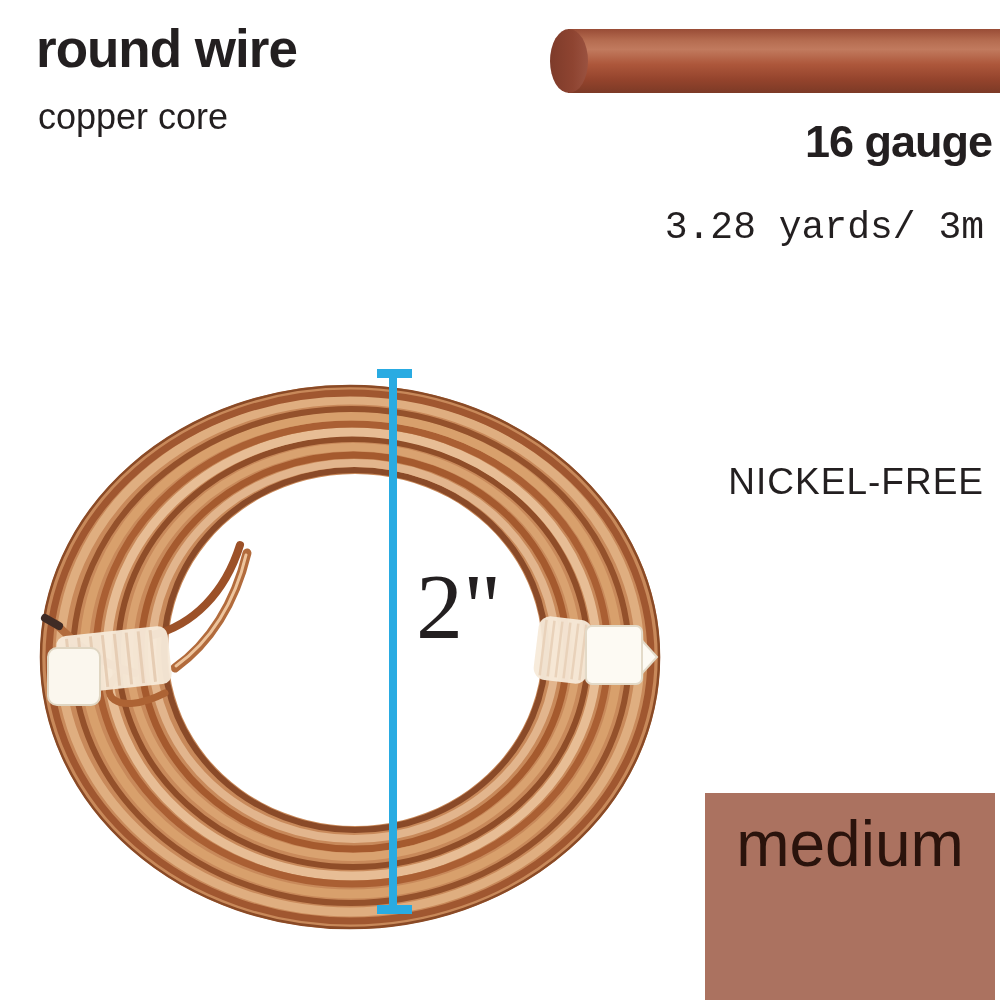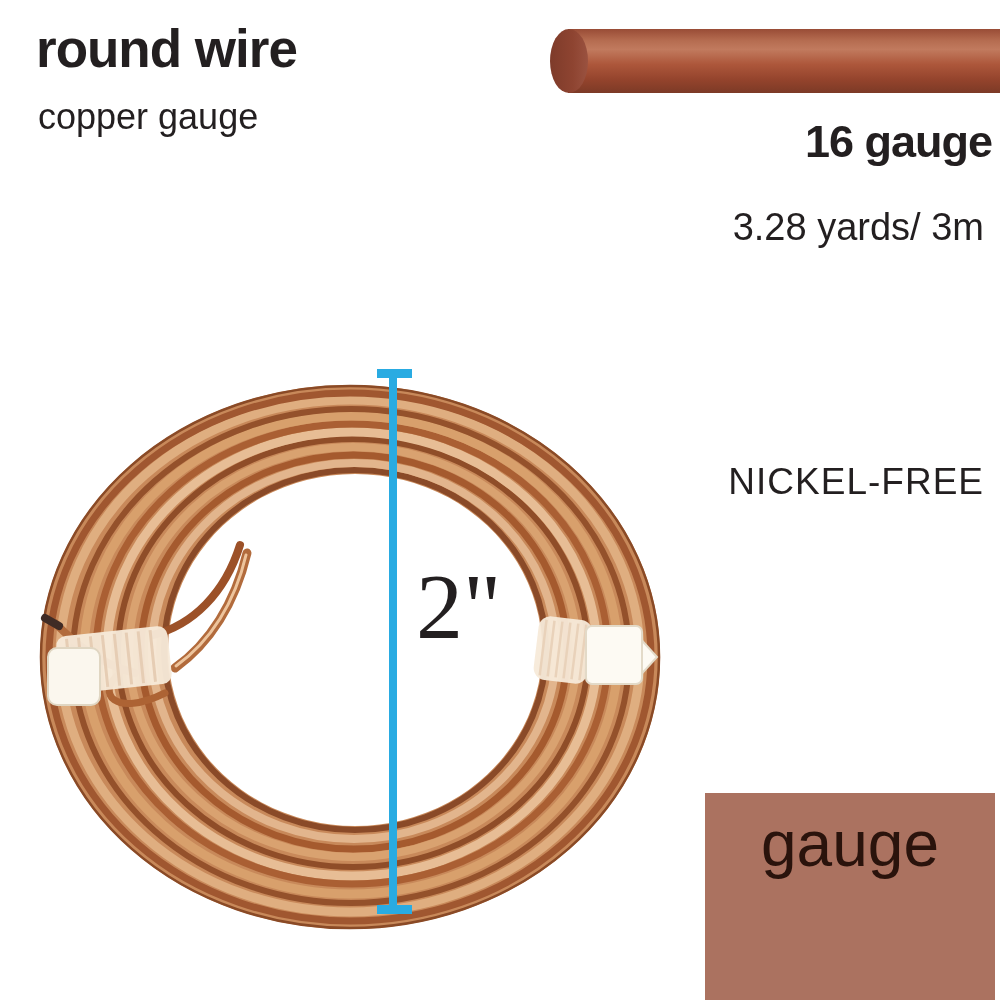--- a/index.html
+++ b/index.html
@@ -16,21 +16,21 @@
   .subtitle{
     left:38px;top:96px;font-size:36px;font-weight:400;letter-spacing:0px;
   }
 
   
   .rod-svg{left:550px;top:28px;}
   .gauge{
     right:8px;top:116px;font-size:45px;font-weight:700;text-align:center;letter-spacing:-1px;
   }
   .length{
-    right:16px;top:206px;font-size:38px;font-weight:400;
+    right:16px;top:206px;font-size:38px;font-weight:400;font-family:Liberation Mono, monospace;
   }
 
   
   .features{
     right:16px;top:458px;text-align:right;font-size:37px;line-height:47px;
     font-weight:400;letter-spacing:1px;
   }
 
   
   .coil-svg{left:25px;top:373px;}
@@ -51,21 +51,21 @@
     padding-top:6px;box-sizing:border-box;
   }
   .temper-line{
     font-size:64px;line-height:90px;font-weight:400;color:#2a130c;letter-spacing:0px;
   }
 </style>
 </head>
 <body>
 
 <div class="abs title">round wire</div>
-<div class="abs subtitle">copper gauge</div>
+<div class="abs subtitle">copper core</div>
 
 <svg class="abs rod-svg" width="450" height="66" viewBox="0 0 450 66">
   <defs>
     <linearGradient id="rodGrad" x1="0" y1="0" x2="0" y2="1">
       <stop offset="0" stop-color="#994c36"></stop>
       <stop offset="0.18" stop-color="#b56c50"></stop>
       <stop offset="0.32" stop-color="#c17a5e"></stop>
       <stop offset="0.55" stop-color="#ad573b"></stop>
       <stop offset="0.8" stop-color="#93432c"></stop>
       <stop offset="1" stop-color="#7c3a26"></stop>
@@ -148,14 +148,14 @@
     <rect x="561" y="253" width="56" height="58" rx="6" fill="#fdfaf3" stroke="#e3dac8" stroke-width="2"></rect>
   </g>
 </svg>
 
 <div class="abs measure-cap-top"></div>
 <div class="abs measure-line"></div>
 <div class="abs measure-cap-bottom"></div>
 <div class="abs measure-label">2"</div>
 
 <div class="abs temper-box">
-  <div class="temper-line">gauge</div>
+  <div class="temper-line">medium</div>
 </div>
 
 </body></html>

